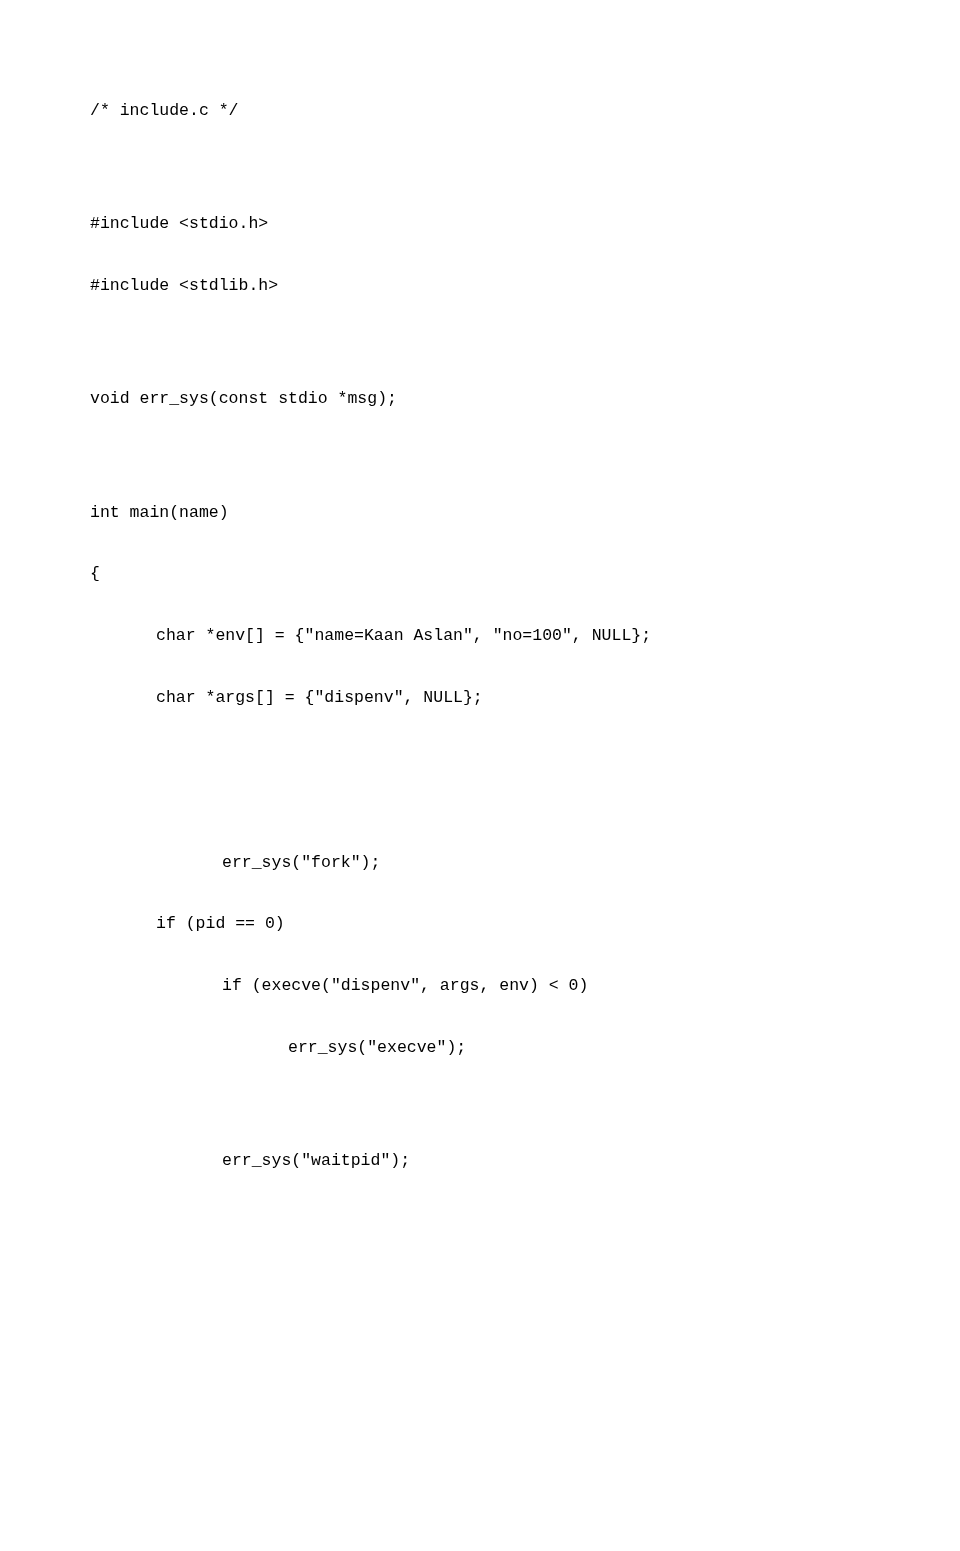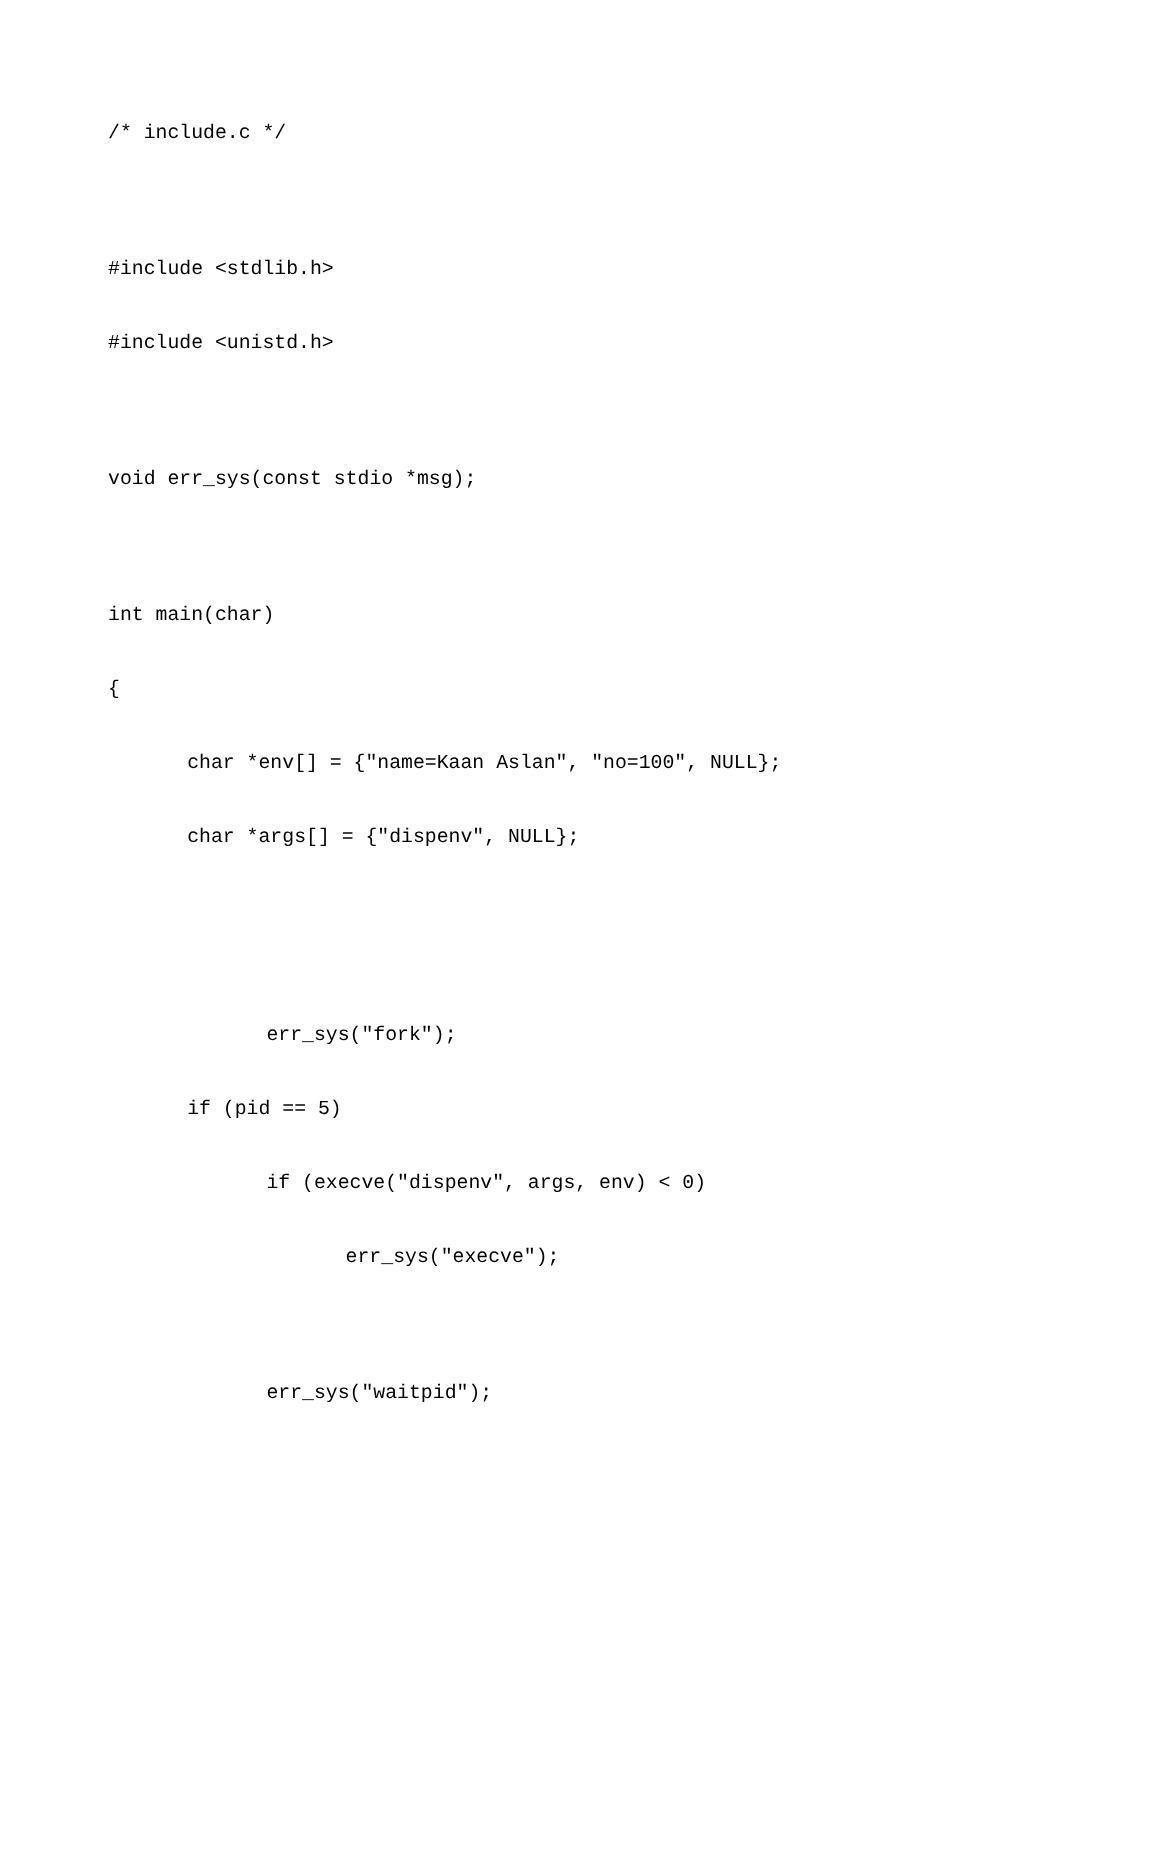--- a/index.html
+++ b/index.html
@@ -29,33 +29,33 @@
   .blank { height: 10px; }
 </style>
 </head>
 <body>
 
 <div class="page">
 
   <div class="code">
     <div>/* include.c */</div>
     <div class="blank"></div>
+    <div>#include &lt;stdio.h&gt;</div>
     <div>#include &lt;stdlib.h&gt;</div>
-    <div>#include &lt;unistd.h&gt;</div>
     <div class="blank"></div>
     <div>void err_sys(const stdio *msg);</div>
     <div class="blank"></div>
-    <div>int main(char)</div>
+    <div>int main(name)</div>
     <div>{</div>
     <div class="indent1">char *env[] = {"name=Kaan Aslan", "no=100", NULL};</div>
     <div class="indent1">char *args[] = {"dispenv", NULL};</div>
     <div class="blank"></div>
     <div class="blank"></div>
     <div class="indent2">err_sys("fork");</div>
-    <div class="indent1">if (pid == 5)</div>
+    <div class="indent1">if (pid == 0)</div>
     <div class="indent2">if (execve("dispenv", args, env) &lt; 0)</div>
     <div class="indent3">err_sys("execve");</div>
     <div class="blank"></div>
     <div class="indent2">err_sys("waitpid");</div>
     <div class="blank"></div>
     
     
     
     
     

